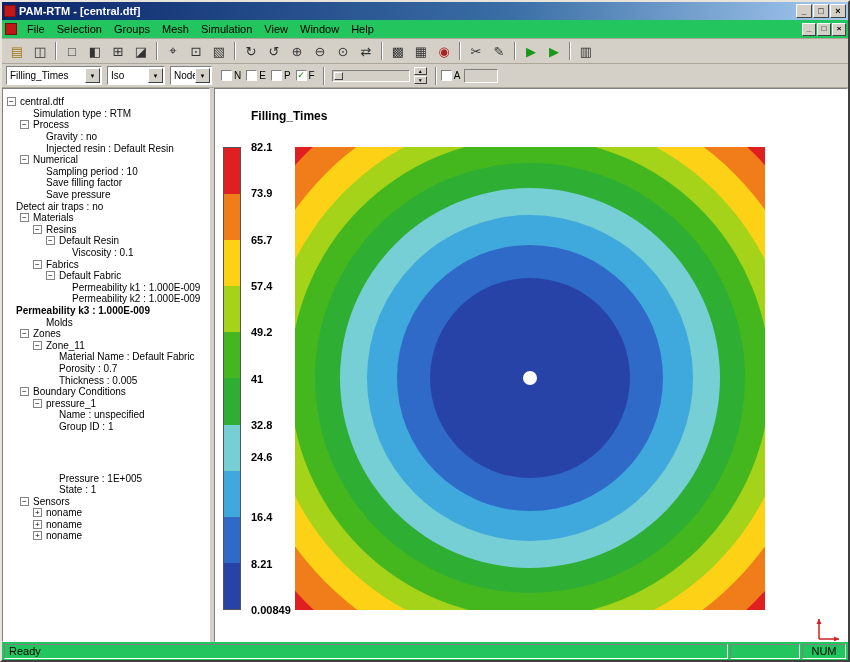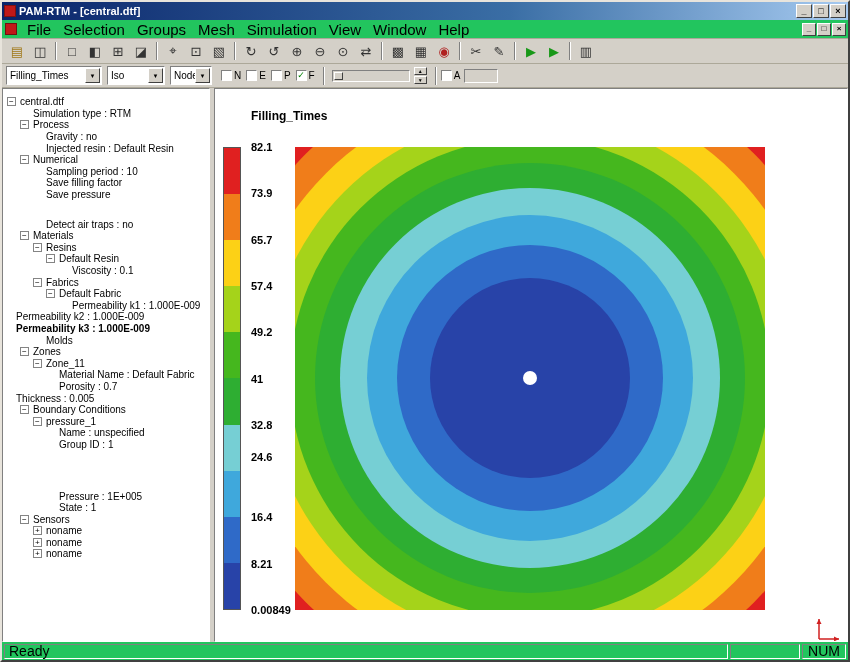--- a/index.html
+++ b/index.html
@@ -8,21 +8,21 @@
   
   .titlebar{height:18px;background:linear-gradient(90deg,#0a246a,#3a6ea5 60%,#a6caf0);display:flex;align-items:center;padding:0 2px;flex:0 0 auto;}
   .app-icon{width:12px;height:12px;background:#c01818;border:1px solid #801010;margin-right:3px;flex:0 0 auto;}
   .title-text{color:#fff;font-size:11px;font-weight:bold;flex:1;white-space:nowrap;overflow:hidden;}
   .cap-btns{display:flex;gap:1px;}
   .cap-btn{width:16px;height:14px;background:#d4d0c8;border:1px solid;border-color:#fff #404040 #404040 #fff;font-size:9px;font-weight:bold;color:#000;display:flex;align-items:center;justify-content:center;line-height:1;}
   
   .menubar{height:19px;display:flex;align-items:center;padding:0 2px;flex:0 0 auto;border-bottom:1px solid #aca899;}
   .doc-icon{width:12px;height:12px;background:#c01818;border:1px solid #701010;margin:0 4px 0 1px;}
   .menu-items{display:flex;flex:1;}
-  .menu-item{font-size:15px;color:#000;padding:10px 6px;}
+  .menu-item{font-size:11px;color:#000;padding:10px 6px;}
   .mdi-btns{display:flex;gap:1px;}
   .mdi-btn{width:14px;height:13px;background:#d4d0c8;border:1px solid;border-color:#fff #404040 #404040 #fff;font-size:8px;font-weight:bold;display:flex;align-items:center;justify-content:center;line-height:1;}
   
   .toolbar{height:25px;display:flex;align-items:center;padding:1px 4px;gap:1px;flex:0 0 auto;border-bottom:1px solid #aca899;background:#d4d0c8;}
   .tb-btn{width:22px;height:21px;display:flex;align-items:center;justify-content:center;font-size:13px;color:#333;border:1px solid transparent;}
   .tb-sep{width:2px;height:18px;border-left:1px solid #808080;border-right:1px solid #fff;margin:0 3px;}
   .toolbar2{height:24px;}
   .combo{height:19px;background:#fff;border:1px solid;border-color:#808080 #fff #fff #808080;display:flex;align-items:center;margin-right:4px;}
   .combo .combo-text{font-size:10px;padding:0 3px;flex:1;white-space:nowrap;overflow:hidden;}
   .combo .combo-arrow{width:15px;height:15px;background:#d4d0c8;border:1px solid;border-color:#fff #404040 #404040 #fff;font-size:6px;display:flex;align-items:center;justify-content:center;margin-right:1px;flex:0 0 auto;}
@@ -45,21 +45,21 @@
   .viewport{flex:1;background:#fff;border:1px solid;border-color:#808080 #fff #fff #808080;position:relative;overflow:hidden;}
   .vp-title{position:absolute;left:36px;top:20px;font-size:12px;font-weight:bold;color:#000;}
   .legend{position:absolute;left:8px;top:58px;width:80px;height:463px;}
   .legend-bar{position:absolute;left:0;top:0;width:18px;height:463px;border:1px solid #555;display:flex;flex-direction:column;}
   .legend-block{flex:1;}
   .legend-value{position:absolute;left:28px;font-size:11px;font-weight:bold;color:#000;white-space:nowrap;}
   .plot-wrap{position:absolute;left:80px;top:58px;width:470px;height:463px;}
   .triad{position:absolute;left:600px;top:524px;}
   
   .statusbar{height:18px;display:flex;align-items:center;gap:2px;padding:1px 2px;flex:0 0 auto;}
-  .status-pane{height:15px;border:1px solid;border-color:#808080 #fff #fff #808080;font-size:14px;display:flex;align-items:center;padding:0 4px;}
+  .status-pane{height:15px;border:1px solid;border-color:#808080 #fff #fff #808080;font-size:11px;display:flex;align-items:center;padding:0 4px;}
   .pane-ready{flex:1;}
   .pane-small{width:70px;}
   .pane-num{width:44px;justify-content:center;}
 </style>
 </head>
 <body>
 
 <div class="app">
 
   <div class="titlebar">
@@ -202,21 +202,21 @@
           <span>Sampling period : 10</span>
         </div>
         <div class="tree-row" style="padding-left: 30px;">
           <span class="exp-spacer"></span>
           <span>Save filling factor</span>
         </div>
         <div class="tree-row" style="padding-left: 30px;">
           <span class="exp-spacer"></span>
           <span>Save pressure</span>
         </div>
-        <div class="tree-row" style="padding-left: 30px; margin-top: 18px;">
+        <div class="tree-row" style="">
           <span class="exp-spacer"></span>
           <span>Detect air traps : no</span>
         </div>
         <div class="tree-row" style="padding-left: 17px;">
           <span class="exp">−</span>
           <span>Materials</span>
         </div>
         <div class="tree-row" style="padding-left: 30px;">
           <span class="exp">−</span>
           <span>Resins</span>
@@ -234,21 +234,21 @@
           <span>Fabrics</span>
         </div>
         <div class="tree-row" style="padding-left: 43px;">
           <span class="exp">−</span>
           <span>Default Fabric</span>
         </div>
         <div class="tree-row" style="padding-left: 56px;">
           <span class="exp-spacer"></span>
           <span>Permeability k1 : 1.000E-009</span>
         </div>
-        <div class="tree-row" style="">
+        <div class="tree-row" style="padding-left: 56px;">
           <span class="exp-spacer"></span>
           <span>Permeability k2 : 1.000E-009</span>
         </div>
         <div class="tree-row" style=" font-weight: bold;">
           <span class="exp-spacer"></span>
           <span>Permeability k3 : 1.000E-009</span>
         </div>
         <div class="tree-row" style="padding-left: 30px;">
           <span class="exp-spacer"></span>
           <span>Molds</span>
@@ -262,21 +262,21 @@
           <span>Zone_11</span>
         </div>
         <div class="tree-row" style="padding-left: 43px;">
           <span class="exp-spacer"></span>
           <span>Material Name : Default Fabric</span>
         </div>
         <div class="tree-row" style="padding-left: 43px;">
           <span class="exp-spacer"></span>
           <span>Porosity : 0.7</span>
         </div>
-        <div class="tree-row" style="">
+        <div class="tree-row" style="padding-left: 43px;">
           <span class="exp-spacer"></span>
           <span>Thickness : 0.005</span>
         </div>
         <div class="tree-row" style="padding-left: 17px;">
           <span class="exp">−</span>
           <span>Boundary Conditions</span>
         </div>
         <div class="tree-row" style="padding-left: 30px;">
           <span class="exp">−</span>
           <span>pressure_1</span>

